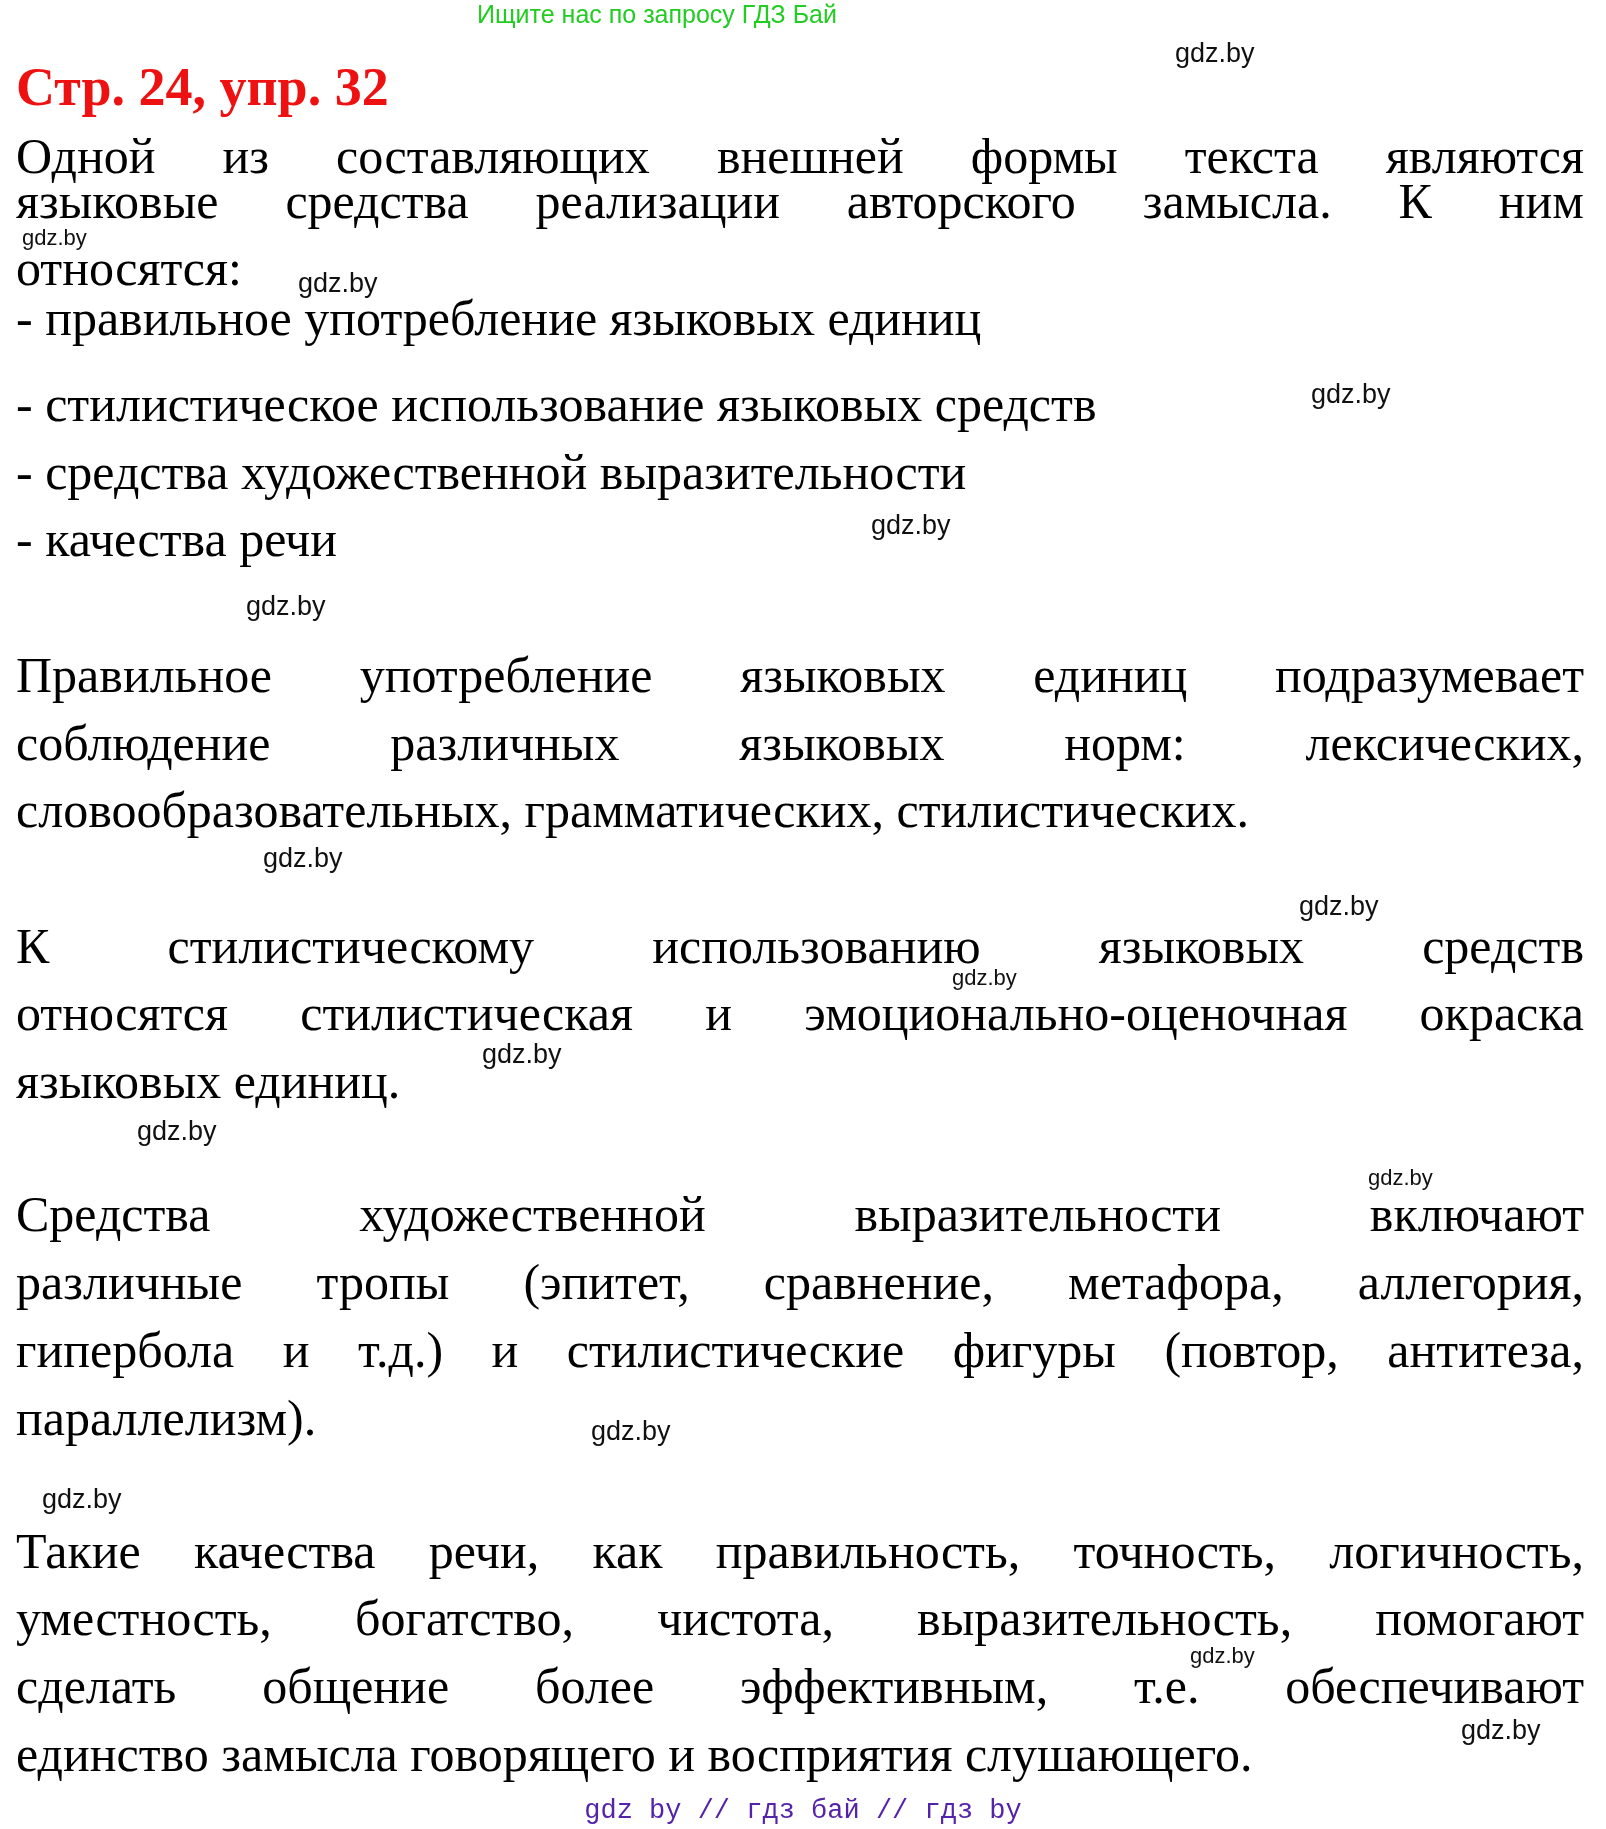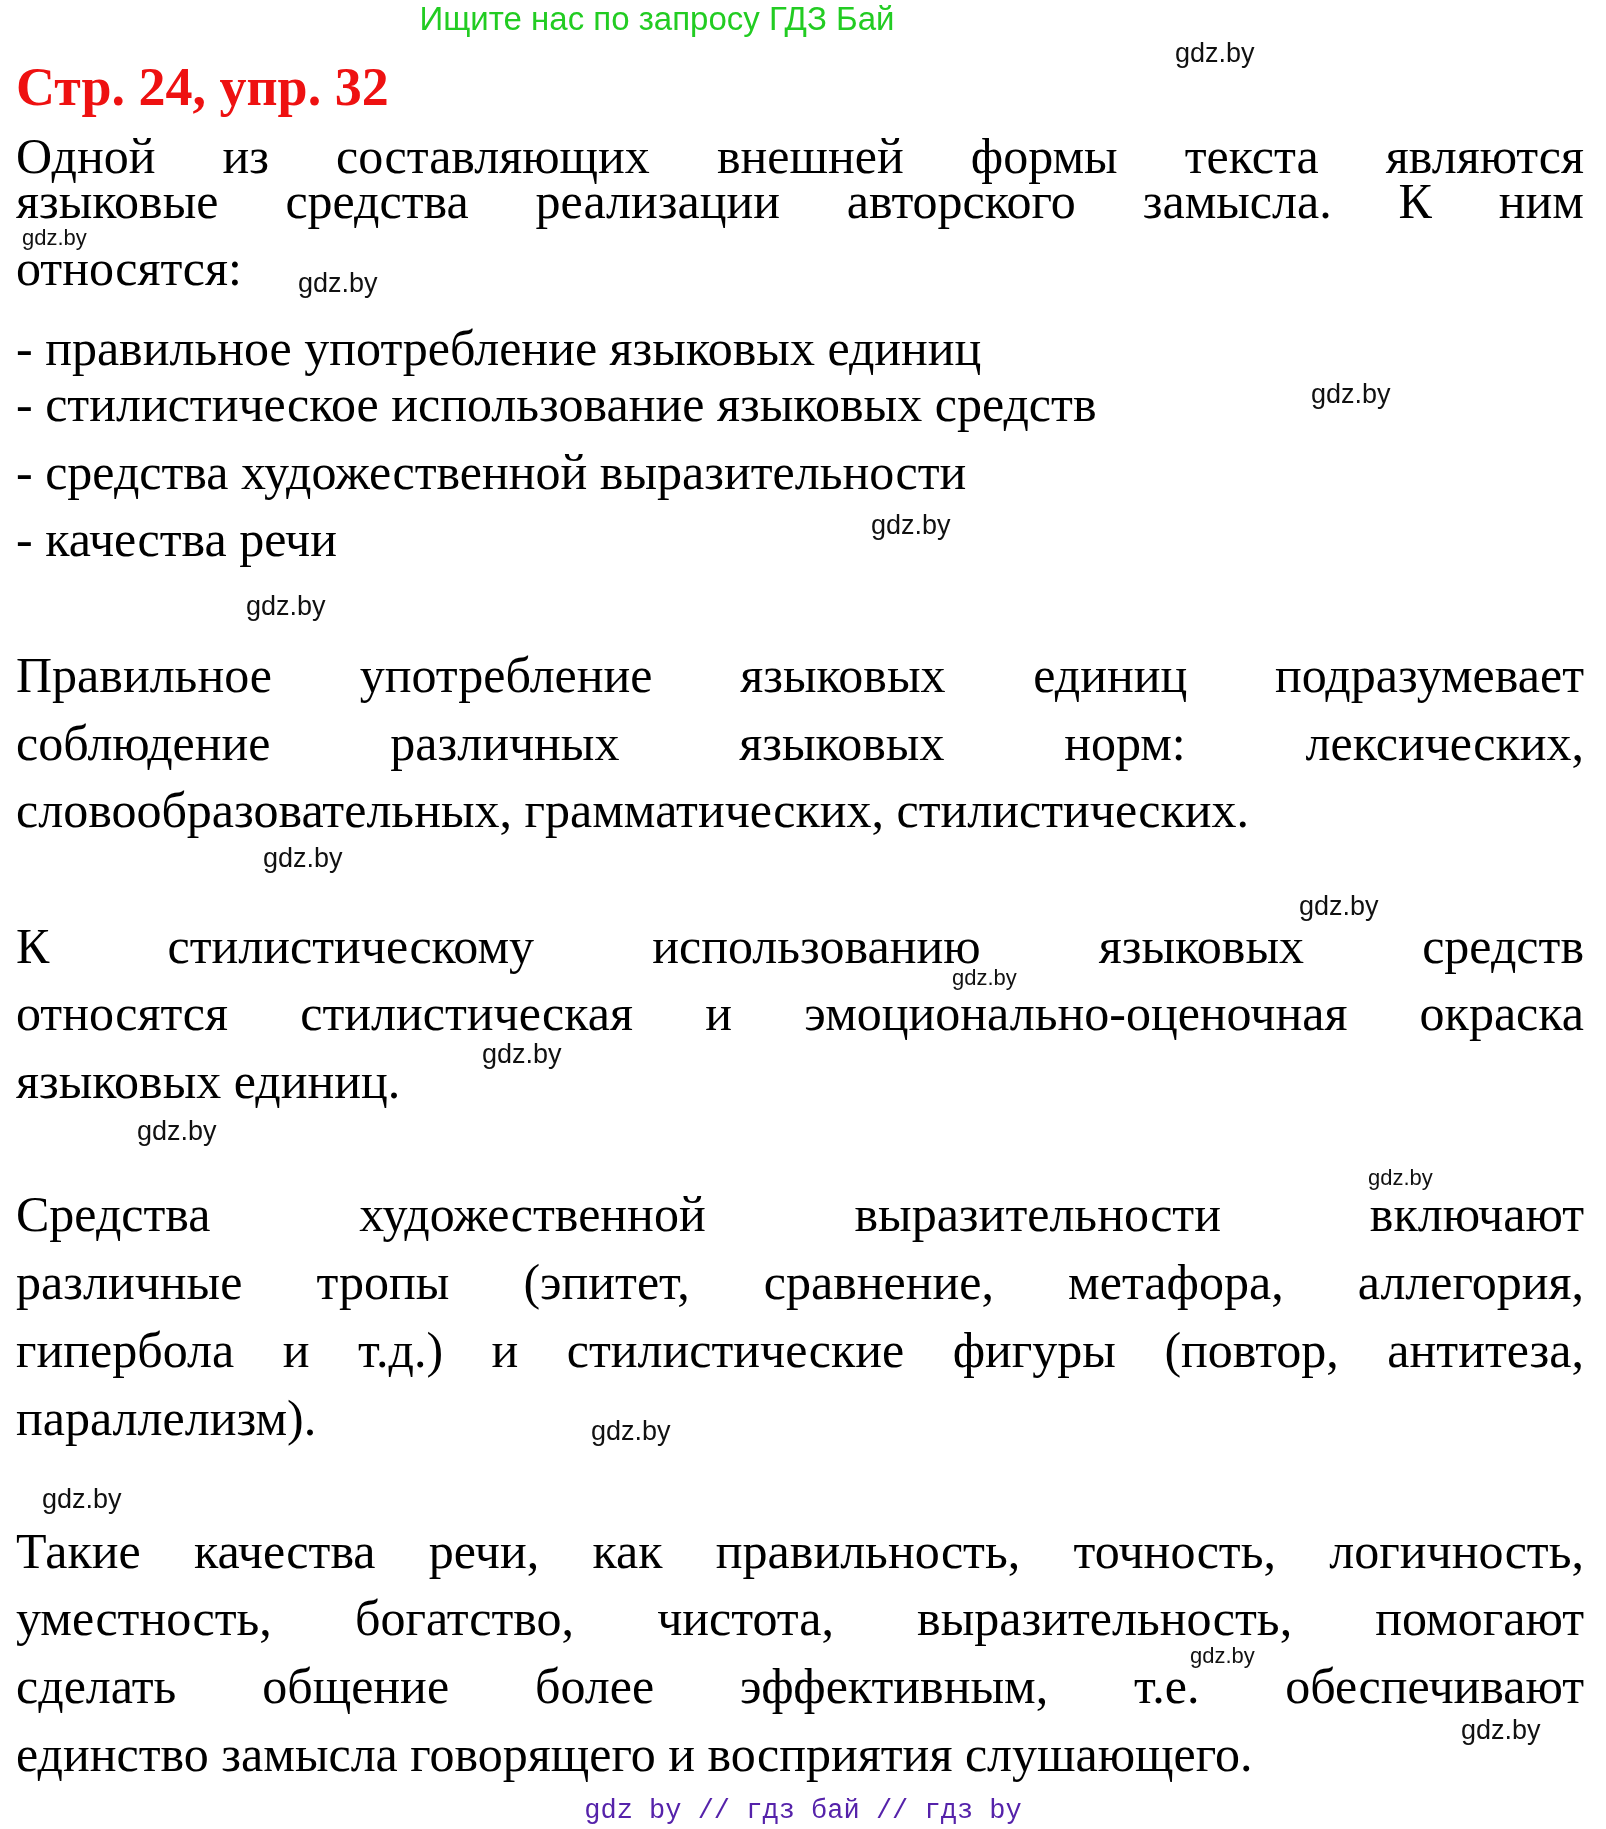--- a/index.html
+++ b/index.html
@@ -1,39 +1,39 @@
 <!DOCTYPE html>
 <html><head>
 <meta charset="utf-8">
 <style>
   html, body { margin: 0; padding: 0; background: #ffffff; }
   body { width: 1606px; height: 1829px; position: relative; overflow: hidden; }
   .abs { position: absolute; white-space: nowrap; }
-  .promo { font-family: "Liberation Sans", sans-serif; font-size: 33px; color: #22cc22; top: 0px; left: 0; width: 1314px; text-align: center; }
+  .promo { font-family: "Liberation Sans", sans-serif; font-size: 25px; color: #22cc22; top: 0px; left: 0; width: 1314px; text-align: center; }
   .title { font-family: "Liberation Serif", serif; font-weight: bold; font-size: 54px; color: #ee1111; left: 16px; top: 32px; margin-top: 24px; }
   .line { font-family: "Liberation Serif", serif; font-size: 50px; color: #000; left: 16px; line-height: 60px; }
   .just { width: 1568px; text-align: justify; text-align-last: justify; white-space: normal; }
   .wm { font-family: "Liberation Sans", sans-serif; font-size: 27px; color: #111; }
   .wm.sm { font-size: 22px; }
   .footer { font-family: Liberation Mono, monospace; font-size: 27px; color: #5522aa; top: 1796px; left: 0; width: 1606px; text-align: center; }
 </style>
 </head>
 <body>
 
 <div class="abs promo">Ищите нас по запросу ГДЗ Бай</div>
 <div class="abs title">Стр. 24, упр. 32</div>
 <div class="abs wm" style="left:1175px; top:38px;">gdz.by</div>
 
 <div class="abs line just" style="top:104px;margin-top:22px;">Одной из составляющих внешней формы текста являются</div>
 <div class="abs line just" style="top:171px;">языковые средства реализации авторского замысла. К ним</div>
 <div class="abs wm sm" style="left:22px; top:225px;">gdz.by</div>
 <div class="abs line" style="top:238px;">относятся:</div>
 <div class="abs wm" style="left:298px; top:268px;">gdz.by</div>
 
-<div class="abs line" style="top:318px;">- правильное употребление языковых единиц</div>
+<div class="abs line" style="top:288px;">- правильное употребление языковых единиц</div>
 <div class="abs line" style="top:374px;">- стилистическое использование языковых средств</div>
 <div class="abs wm" style="left:1311px; top:379px;">gdz.by</div>
 <div class="abs line" style="top:442px;">- средства художественной выразительности</div>
 <div class="abs line" style="top:509px;">- качества речи</div>
 <div class="abs wm" style="left:871px; top:510px;">gdz.by</div>
 <div class="abs wm" style="left:246px; top:591px;">gdz.by</div>
 
 <div class="abs line just" style="top:645px;">Правильное употребление языковых единиц подразумевает</div>
 <div class="abs line just" style="top:713px;">соблюдение различных языковых норм: лексических,</div>
 <div class="abs line" style="top:780px;">словообразовательных, грамматических, стилистических.</div>

